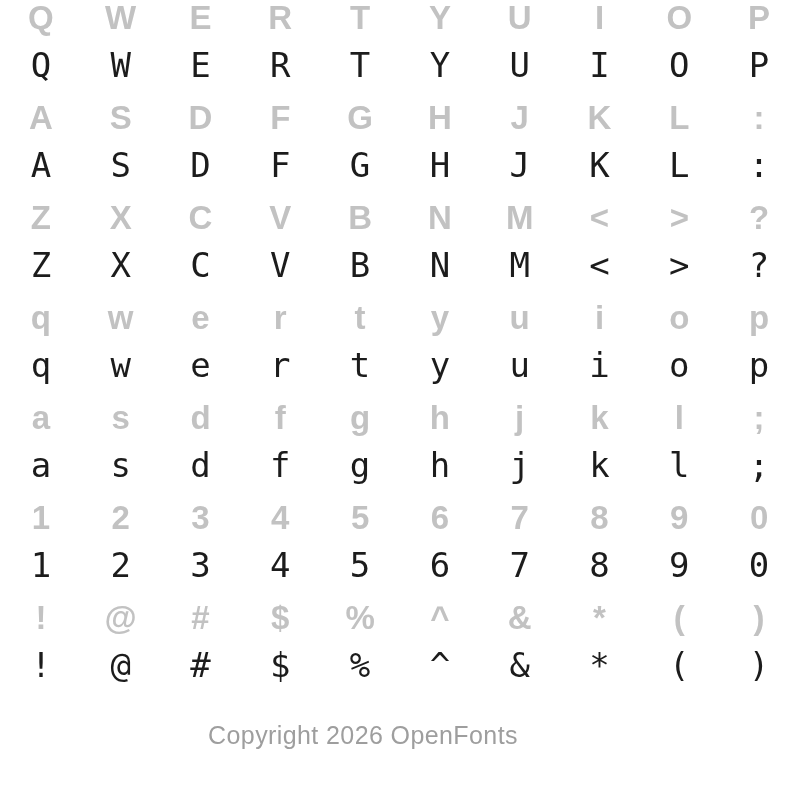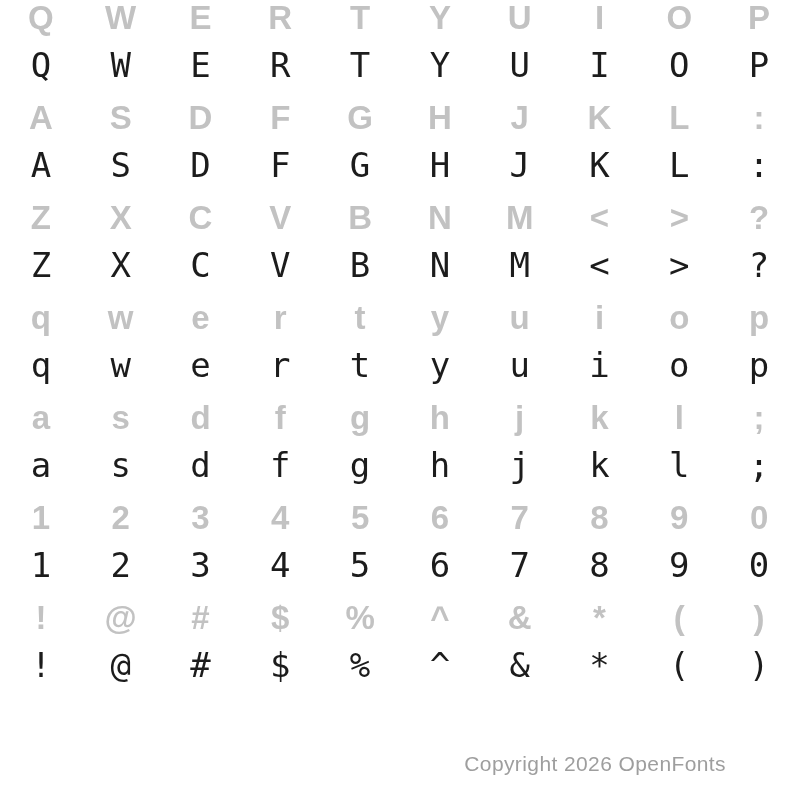--- a/index.html
+++ b/index.html
@@ -36,26 +36,26 @@
   .row.ink {
     top: -10px;
     font-family: "DejaVu Sans Mono", monospace;
     font-weight: 400;
     font-size: 34px;
     color: var(--ink, #1c1c1c);
   }
   .cell { display: block; line-height: 50px; }
   .footer {
     position: absolute;
-    top: 749px;
+    top: 720px;
     left: 0;
     width: 726px;
-    text-align: right;
+    text-align: center;
     font-family: "Liberation Sans", sans-serif;
-    font-size: 21px;
+    font-size: 25px;
     letter-spacing: 0.4px;
     line-height: 30px;
     color: var(--footer, #9e9e9e);
   }
 </style>
 </head>
 <body style="--bg: #ffffff; --ghost: #c2c2c2; --ink: #1c1c1c; --footer: #9e9e9e;">
 
 <main class="specimen">
     <div class="pair">

